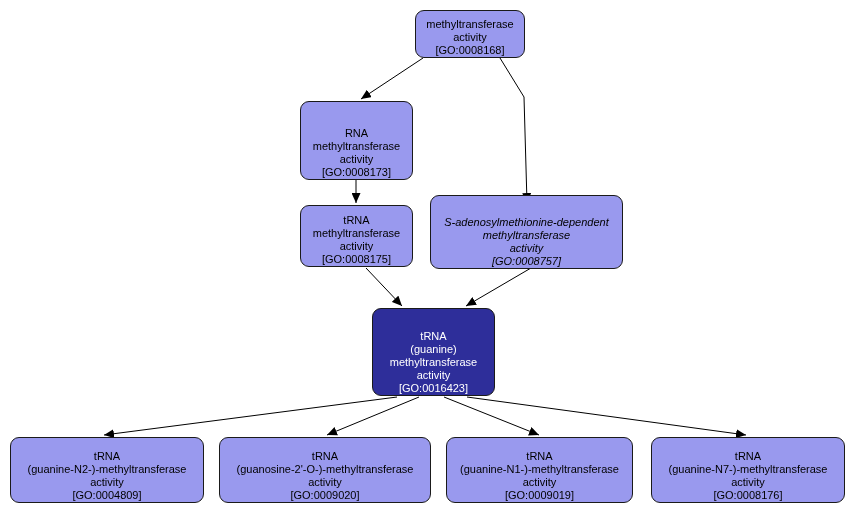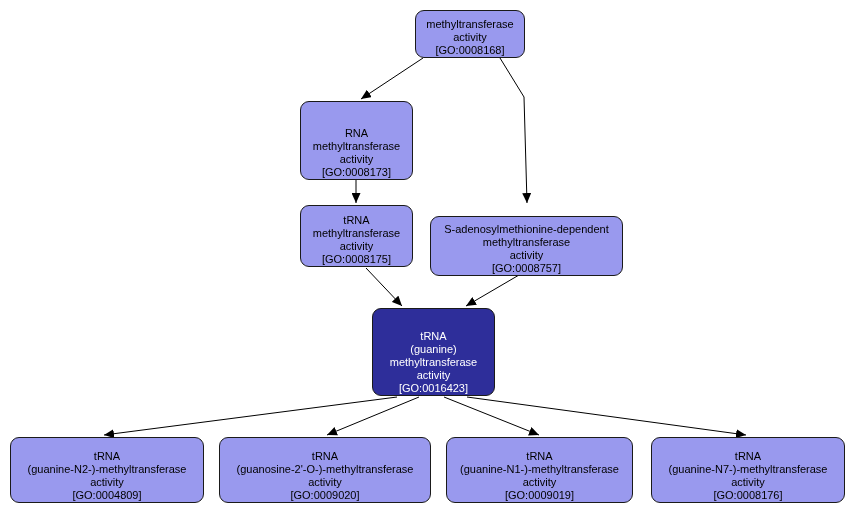--- a/index.html
+++ b/index.html
@@ -54,21 +54,21 @@
     width: 100%;
   }
   .node.highlight {
     background: var(--highlight-fill);
     color: var(--highlight-text);
   }
   
   #n-0008168 { left: 415px; top: 10px;  width: 110px; height: 48px; }
   #n-0008173 { left: 300px; top: 101px; width: 113px; height: 79px; }
   #n-0008175 { left: 300px; top: 205px; width: 113px; height: 62px; }
-  #n-0008757 { left: 430px; top: 216px; width: 193px; height: 60px; }
+  #n-0008757 { left: 430px; top: 195px; width: 193px; height: 74px; font-style: italic; }
   #n-0016423 { left: 372px; top: 308px; width: 123px; height: 88px; }
   #n-0004809 { left: 10px;  top: 437px; width: 194px; height: 66px; }
   #n-0009020 { left: 219px; top: 437px; width: 212px; height: 66px; }
   #n-0009019 { left: 446px; top: 437px; width: 187px; height: 66px; }
   #n-0008176 { left: 651px; top: 437px; width: 194px; height: 66px; }
 </style>
 </head>
 <body>
 
 <div class="canvas">

